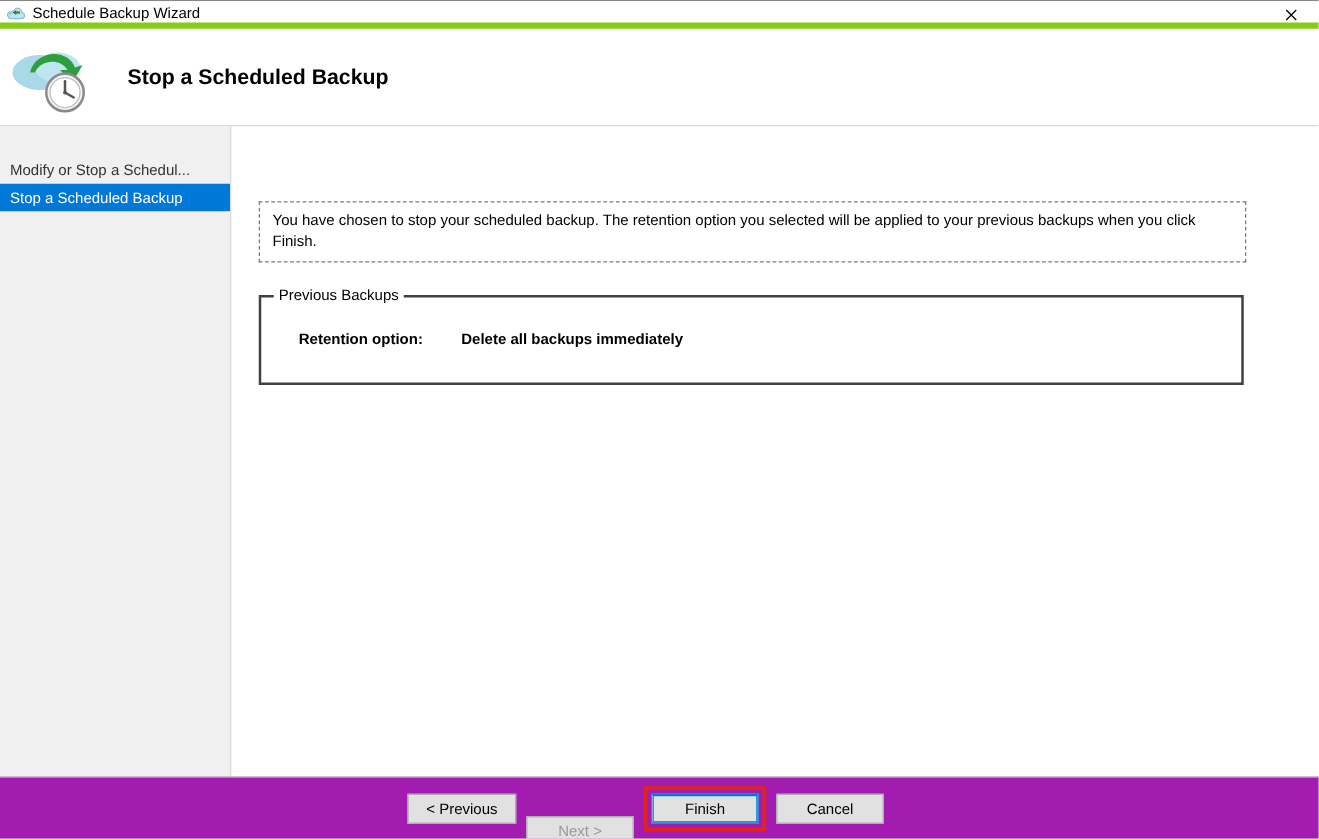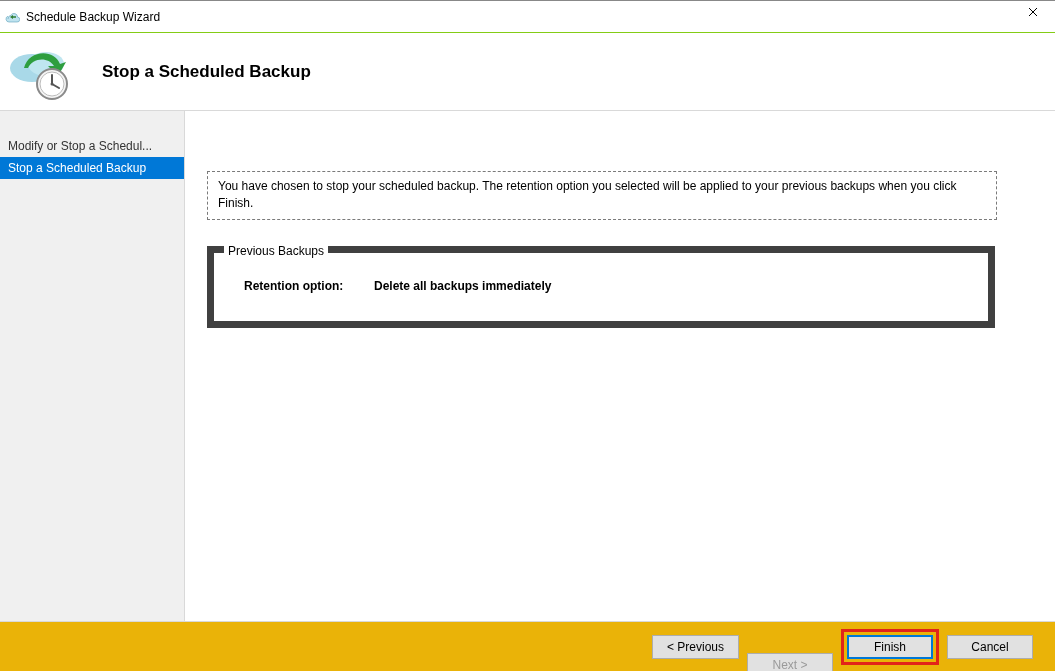--- a/index.html
+++ b/index.html
@@ -11,25 +11,25 @@
     color: #000;
     background: #fff;
     overflow: hidden;
   }
   .window {
     width: 1055px; height: 671px;
     display: flex; flex-direction: column;
     border-top: 1px solid #888;
   }
   .titlebar {
-    height: 32px;
+    height: 22px;
     display: flex; align-items: center;
     padding: 0 0 0 4px;
     background: #fff;
-    border-bottom: 1px solid #84cc16;
+    border-bottom: 5px solid #84cc16;
     position: relative;
   }
   .titlebar .app-icon {
     width: 16px; height: 16px;
     margin-right: 6px;
     display: inline-flex; align-items: center; justify-content: center;
   }
   .titlebar .title {
     font-size: 12px;
     color: #000;
@@ -92,21 +92,21 @@
   .infobox {
     border: 1px dashed #7a7a7a;
     padding: 6px 10px;
     font-size: 12px;
     line-height: 1.45;
     max-width: 790px;
     margin-top: 46px;
   }
   .groupbox {
     margin-top: 26px;
-    border: 7px solid #404040;
+    border: 2px solid #404040;
     position: relative;
     padding: 18px 18px 22px 30px;
     max-width: 788px;
   }
   .groupbox .legend {
     position: absolute;
     top: -9px; left: 10px;
     background: #fff;
     padding: 0 4px;
     font-size: 12px;
@@ -116,24 +116,24 @@
     margin: 8px 0 18px 0;
     font-size: 12px;
   }
   .kv:last-child { margin-bottom: 6px; font-weight: bold; }
   .kv .k { width: 130px; }
   .kv .v { }
 
   .footer {
     height: 50px;
     border-top: 1px solid #d9d9d9;
-    background: #eab308;
+    background: #a21caf;
     display: flex;
     align-items: center;
-    justify-content: flex-end;
+    justify-content: center;
     padding-right: 22px;
     gap: 8px;
   }
   .btn {
     min-width: 86px;
     height: 24px;
     padding: 0 14px;
     background: #e1e1e1;
     border: 1px solid #adadad;
     font-size: 12px;

